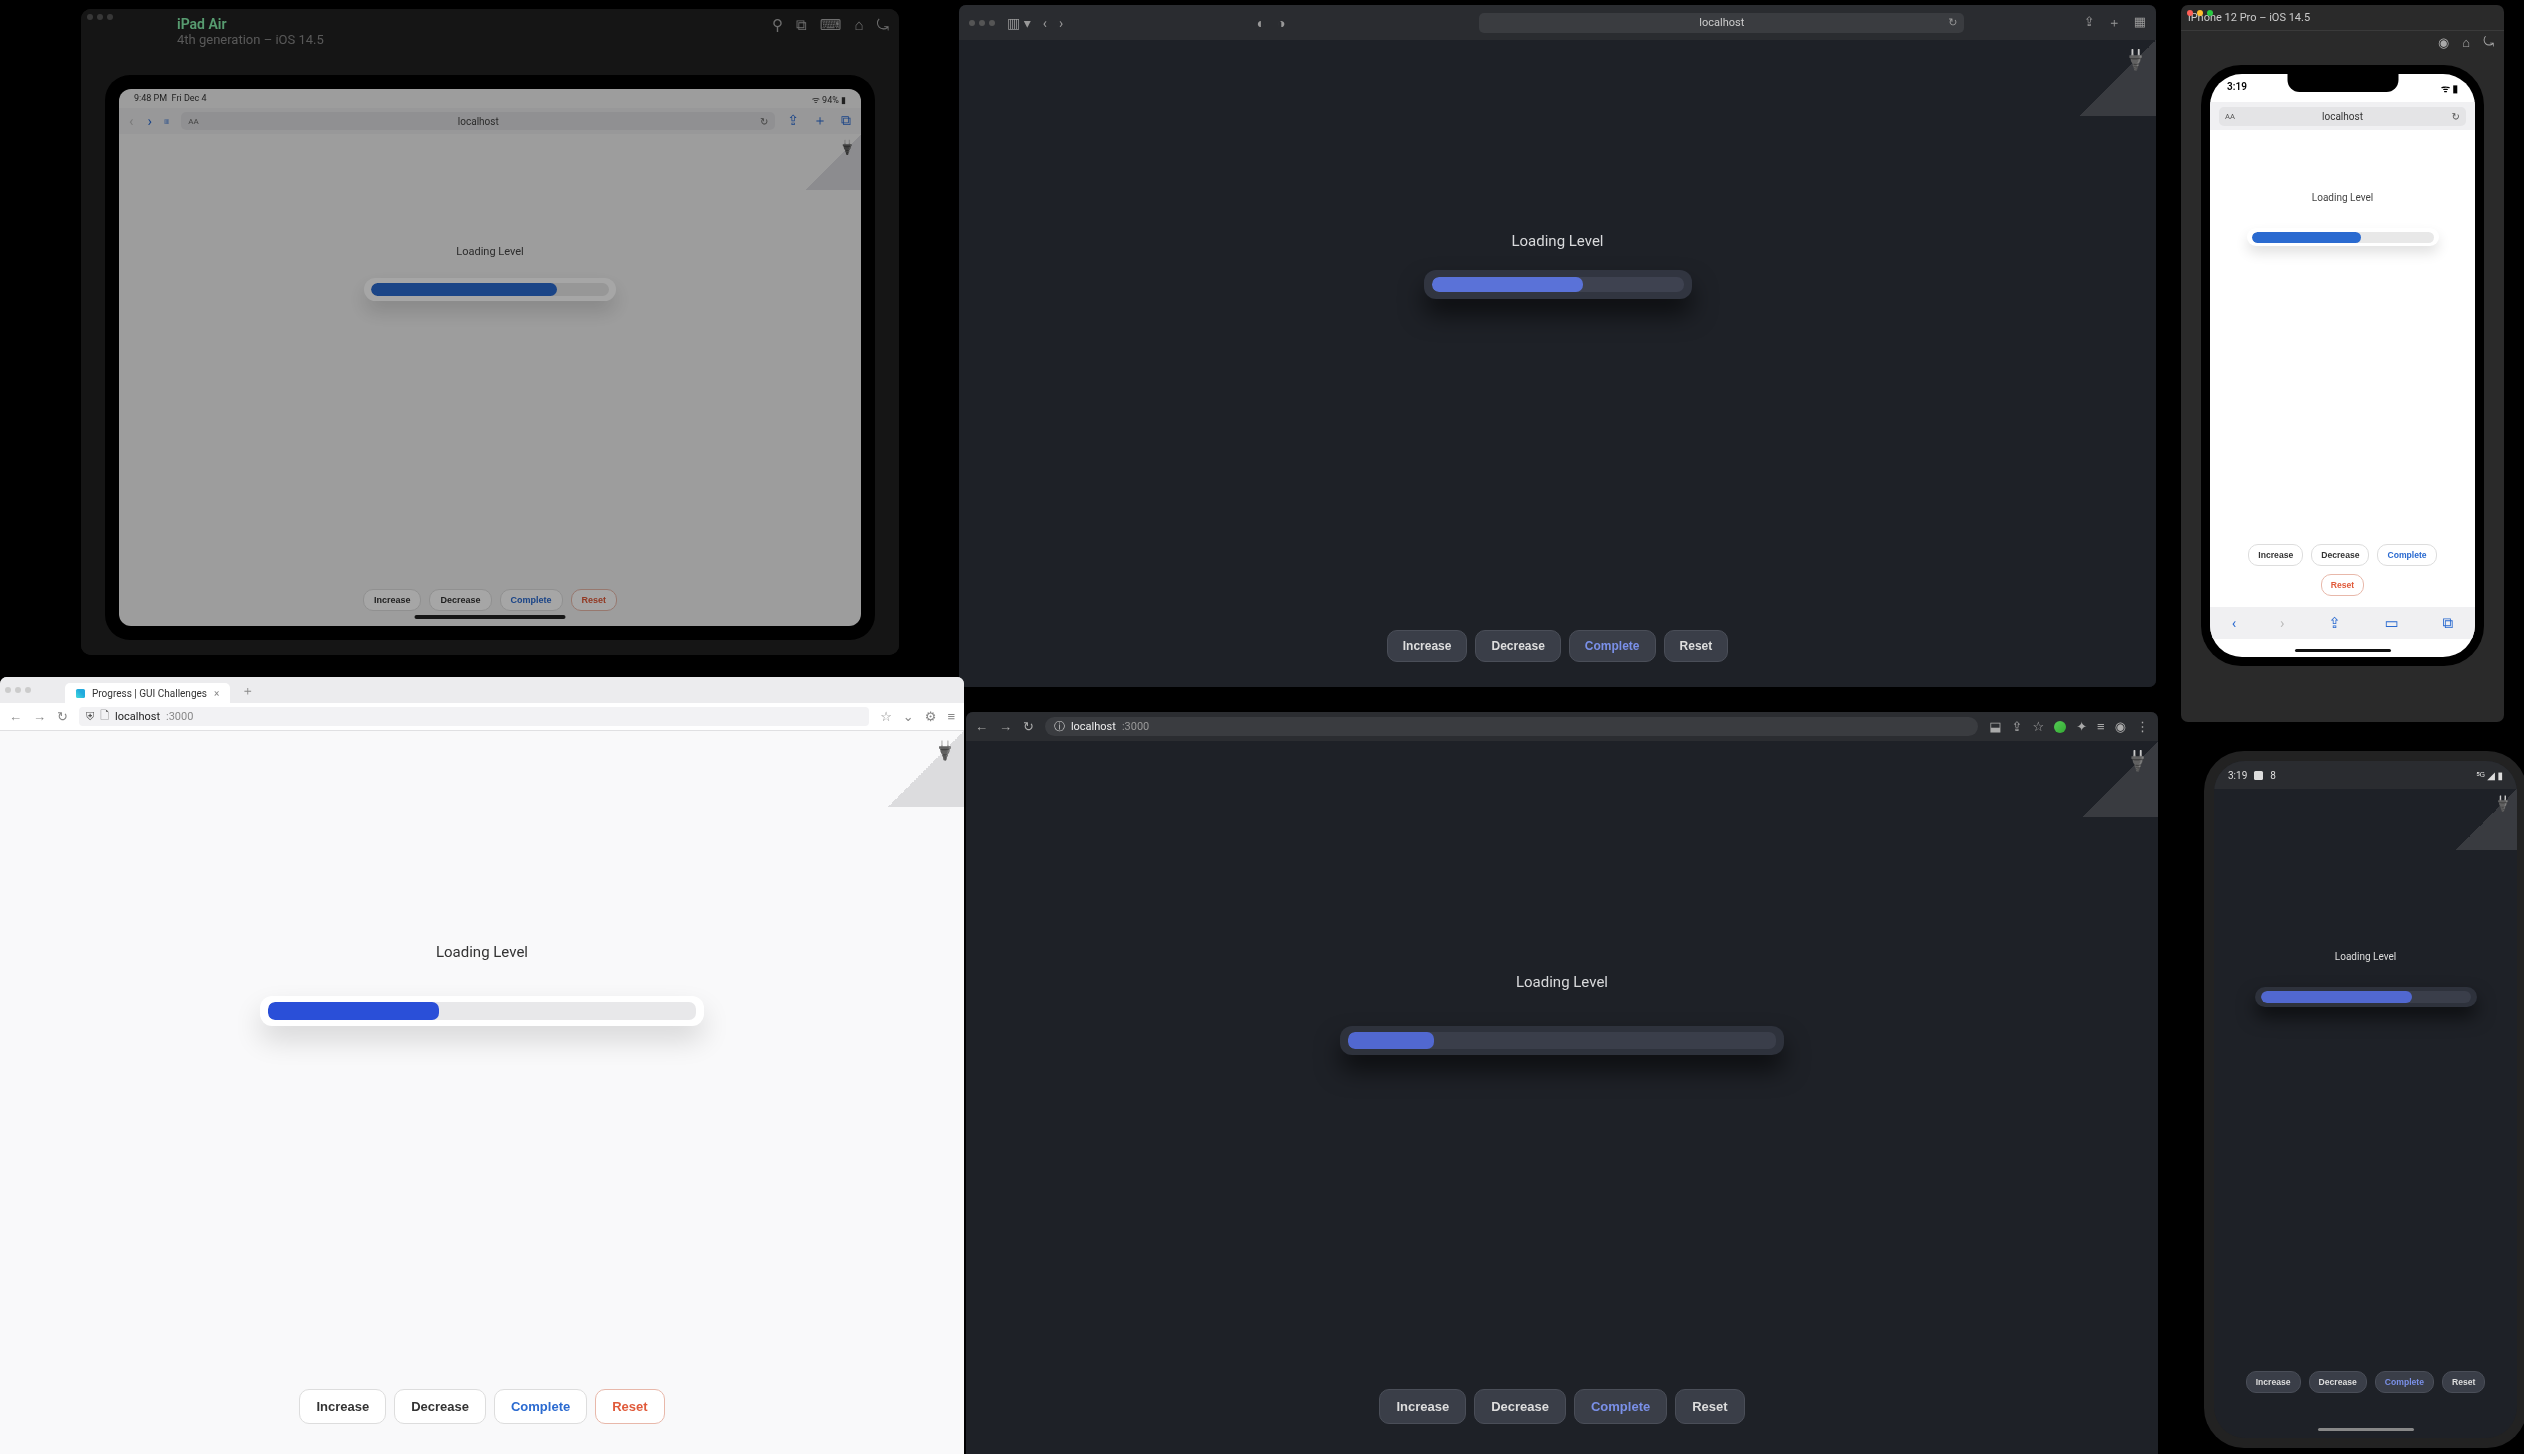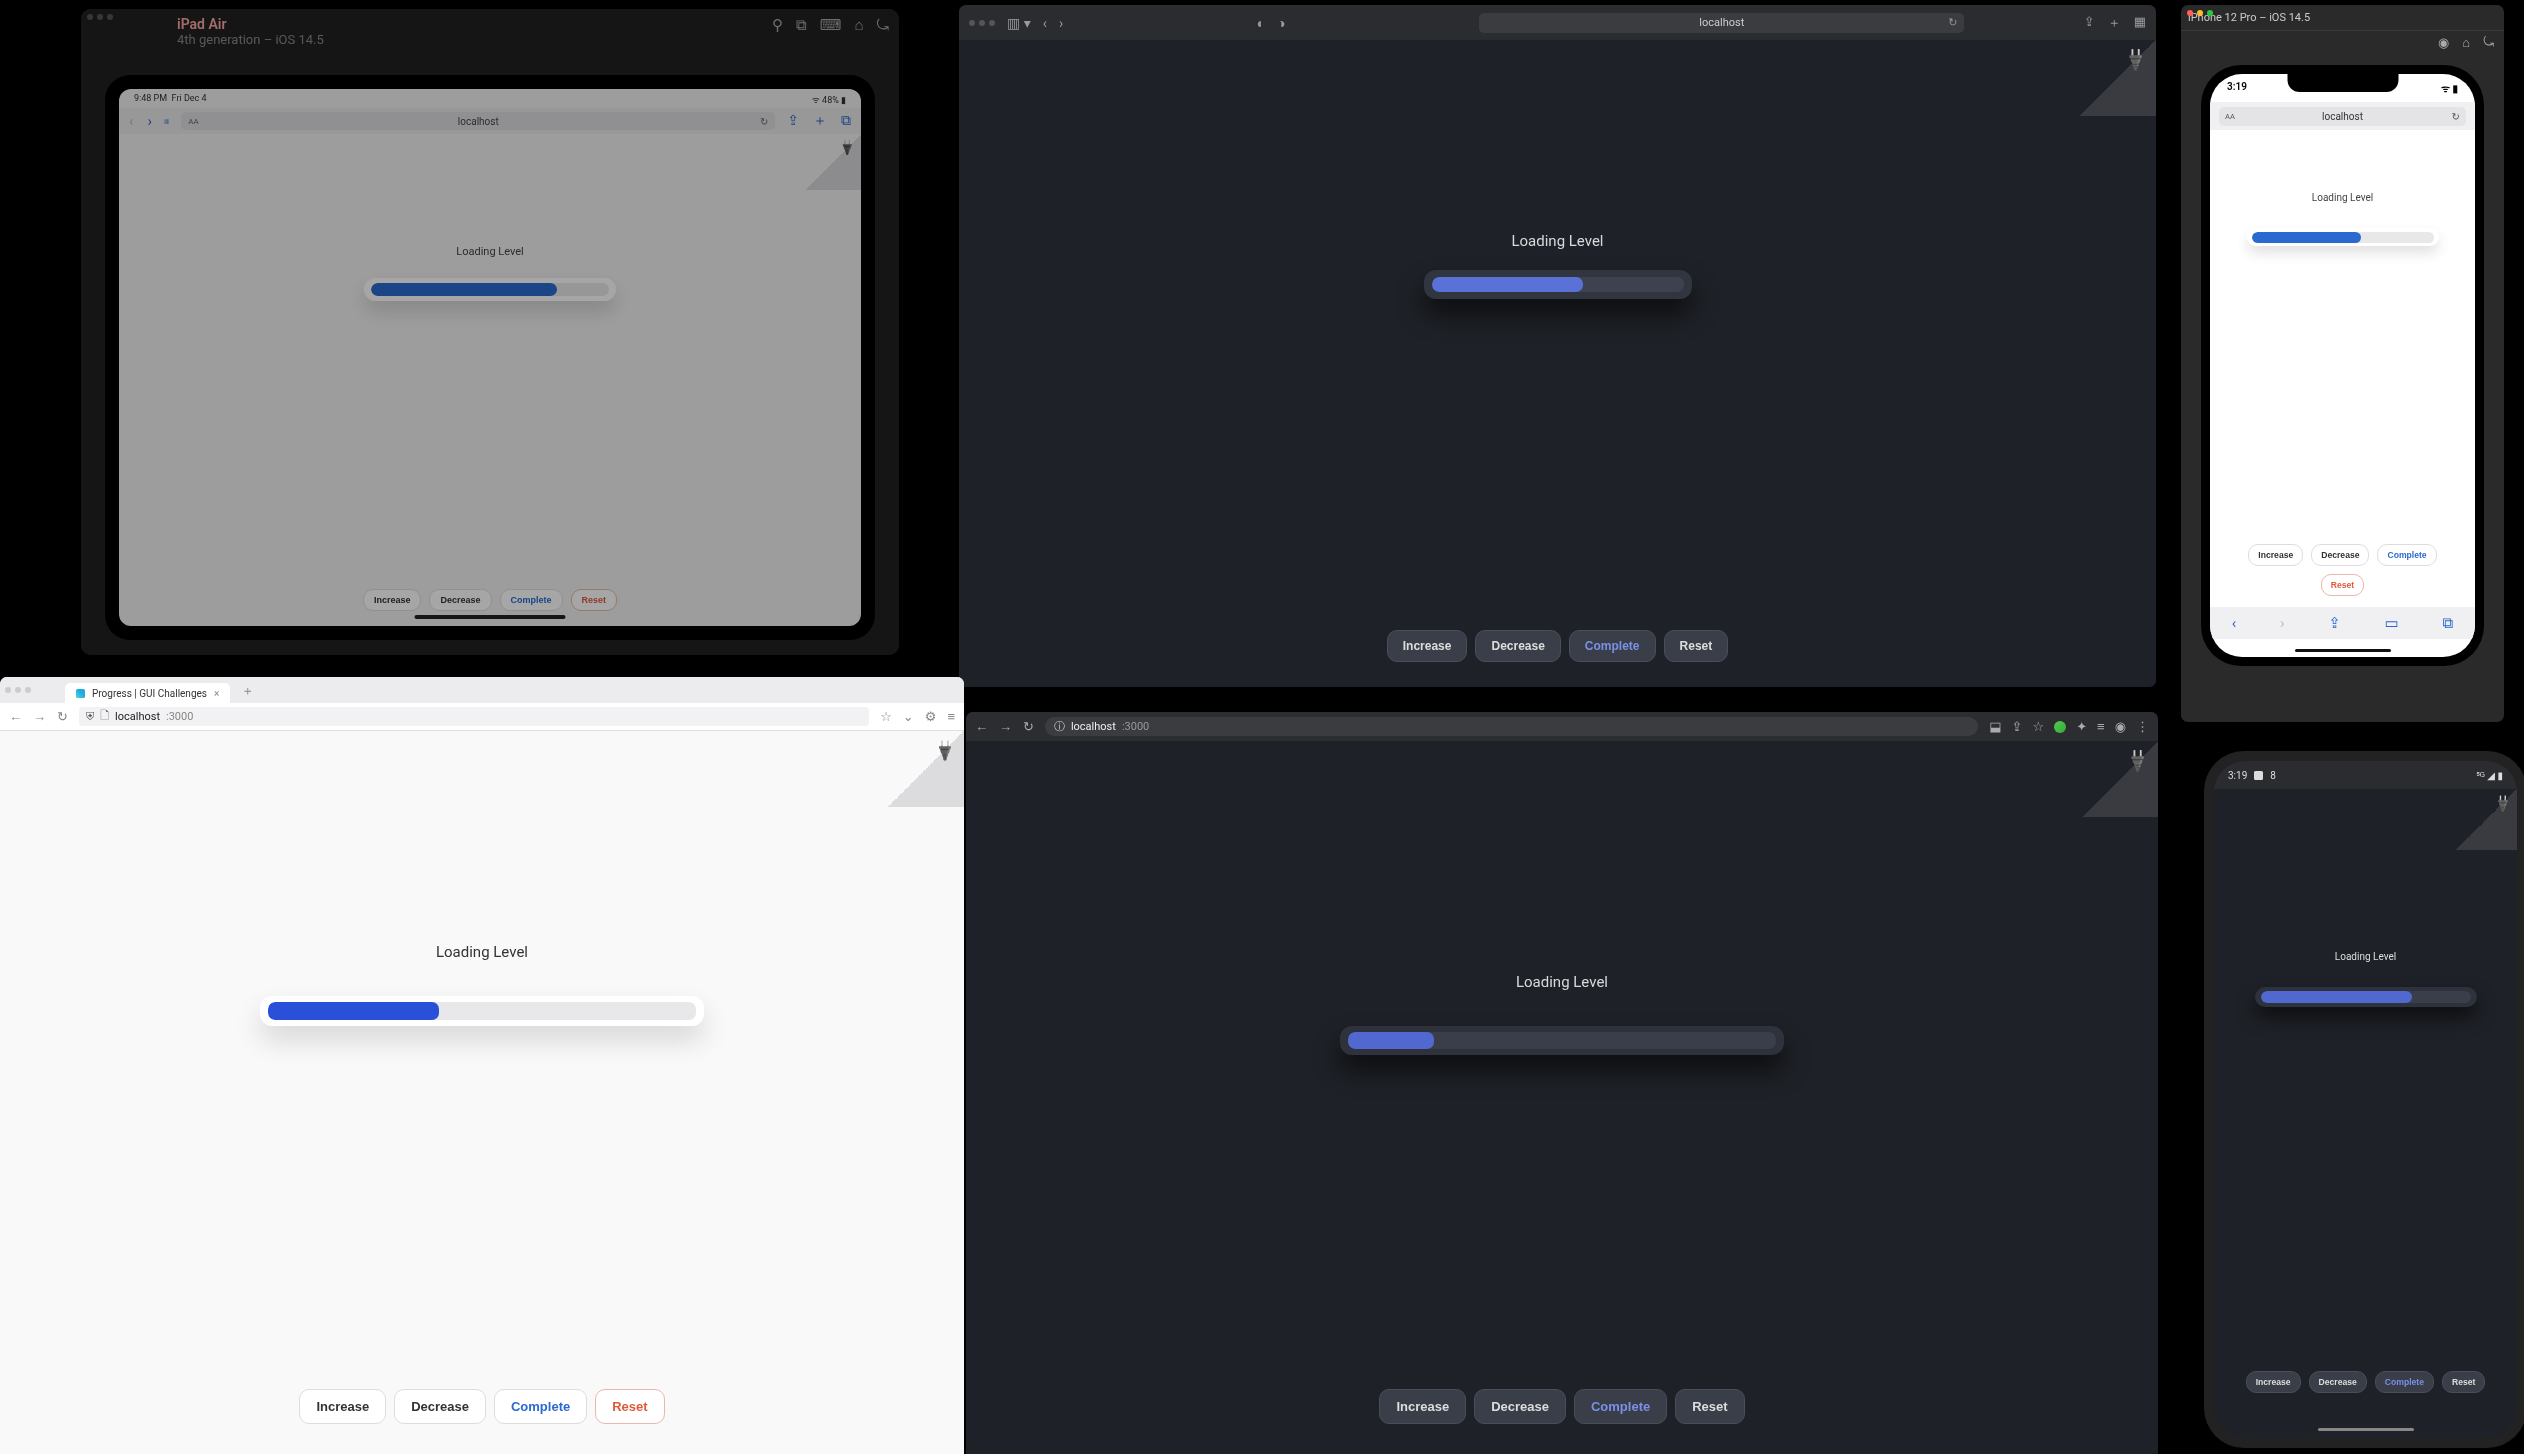--- a/index.html
+++ b/index.html
@@ -24,21 +24,21 @@
 .icon { display: inline-flex; align-items: center; justify-content: center; }
 
 
 #ipad-win {
   position: absolute; left: 81px; top: 9px; width: 818px; height: 646px;
   background:#333; border-radius: 10px; overflow: hidden;
   box-shadow: 0 0 0 1010px rgba(0,0,0,.35) inset; 
 }
 #ipad-win::after{ content:""; position:absolute; inset:0; background:rgba(0,0,0,.35); pointer-events:none;}
 #ipad-title { position:absolute; left:96px; top:7px; }
-#ipad-title .t1{ color:#fca5a5; font-size:14px; font-weight:600;}
+#ipad-title .t1{ color:#86efac; font-size:14px; font-weight:600;}
 #ipad-title .t2{ color:#888; font-size:13px;}
 #ipad-tools { position:absolute; right:10px; top:7px; display:flex; gap:13px; color:#aaa; font-size:15px;}
 #ipad-device { position:absolute; left:24px; top:66px; right:24px; bottom:15px;
   background:#000; border-radius:25px; padding:14px;}
 #ipad-screen { width:100%; height:100%; background:#f2f2f2; border-radius:12px; position:relative; overflow:hidden;}
 #ipad-statusbar{ position:absolute; top:0; left:0; right:0; height:19px; padding:4px 15px;
   display:flex; justify-content:space-between; font-size:9px; color:#333;}
 #ipad-safari-top{ position:absolute; top:19px; left:0; right:0; height:26px; background:#eaeaec;
   display:flex; align-items:center; padding:0 10px; gap:12px; color:#888;}
 #ipad-safari-top .nav-arrows{display:flex; gap:14px; font-size:15px;}
@@ -223,21 +223,21 @@
     <span class="icon">⚲</span>
     <span class="icon">⧉</span>
     <span class="icon">⌨</span>
     <span class="icon">⌂</span>
     <span class="icon">⤿</span>
   </div>
   <div id="ipad-device">
     <div id="ipad-screen">
       <div id="ipad-statusbar">
         <span><span>9:48 PM</span>&nbsp;&nbsp;<span>Fri Dec 4</span></span>
-        <span>ᯤ <span>48%</span> ▮</span>
+        <span>ᯤ <span>94%</span> ▮</span>
       </div>
       <div id="ipad-safari-top">
         <div class="nav-arrows">
           <span style="color:#bbb">‹</span>
           <span style="color:#2a6ad0">›</span>
         </div>
         <span style="color:#2a6ad0">▥</span>
         <div class="addr">
           <span class="aA">AA</span>
           <span>localhost</span>

